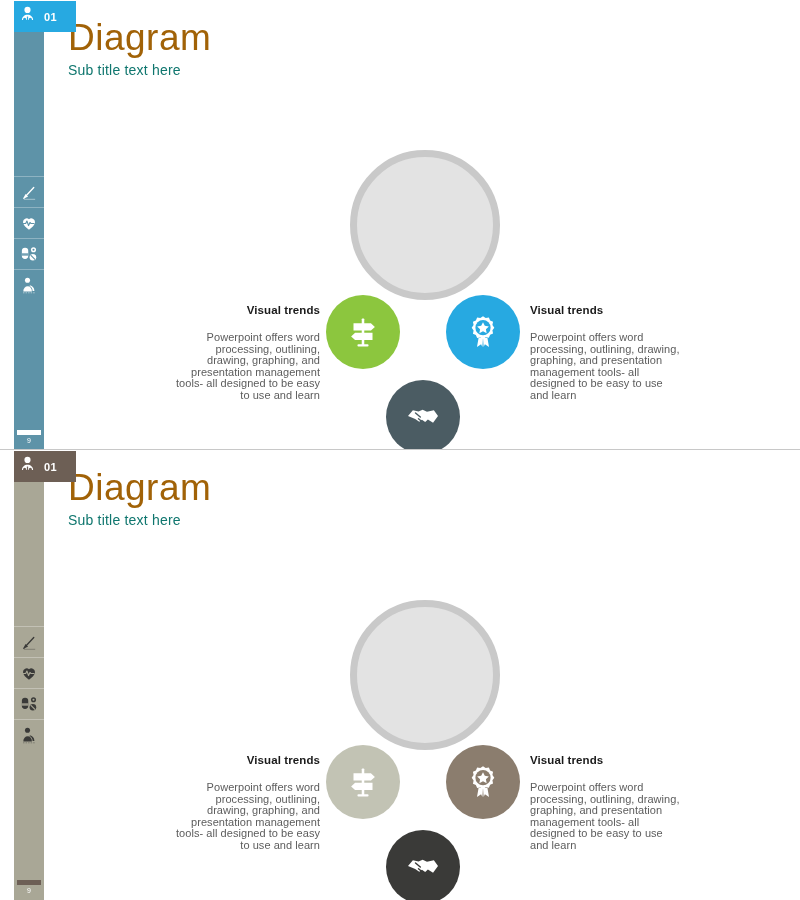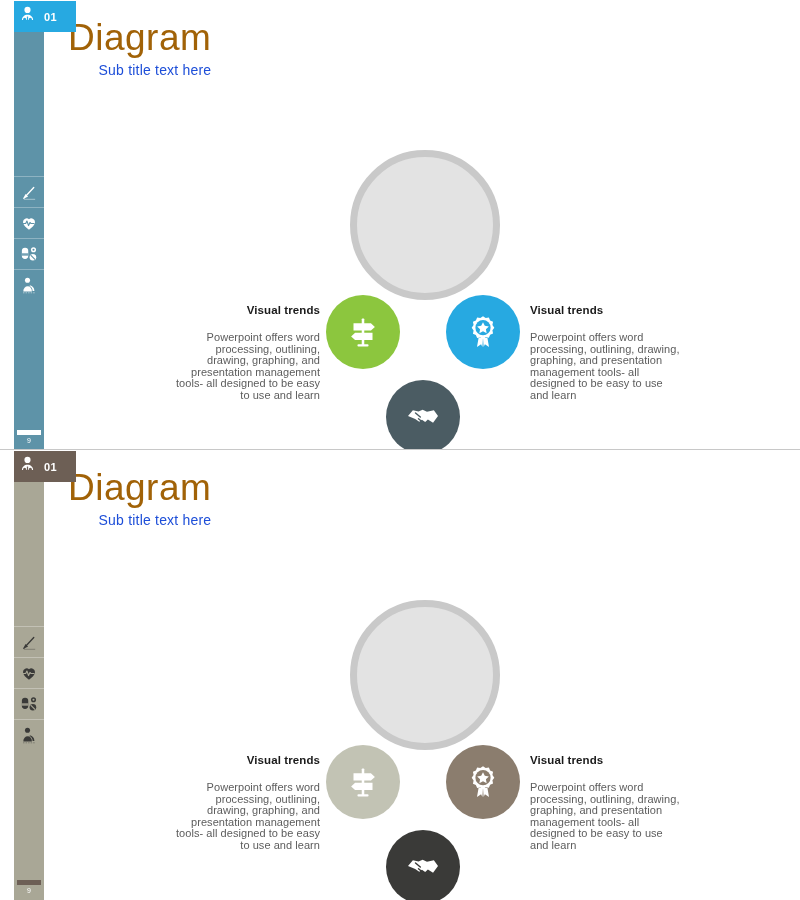--- a/index.html
+++ b/index.html
@@ -68,22 +68,22 @@
   }
   .sb-page.khaki .pnum { color: #ffffff; }
 
   
   .head { position: absolute; left: 68px; top: 16px; }
   .head .title {
     font-size: 37px; font-weight: 300; color: #a16207;
     letter-spacing: 0.5px; line-height: 44px;
   }
   .head .subtitle {
-    font-size: 14px; font-weight: 400; color: #1d4ed8;
-    letter-spacing: 0.2px; margin-top: 2px; text-align: right;
+    font-size: 14px; font-weight: 400; color: #0f766e;
+    letter-spacing: 0.2px; margin-top: 2px;
   }
 
   
   .stage { position: absolute; left: 0; top: 140px; width: 800px; height: 260px; padding-left: 8px; }
 
   .bigcircle {
     position: absolute; left: 350px; top: 10px;
     width: 150px; height: 150px; border-radius: 50%;
     background: #e3e3e3;
     border: 7px solid #c9c9c9;

